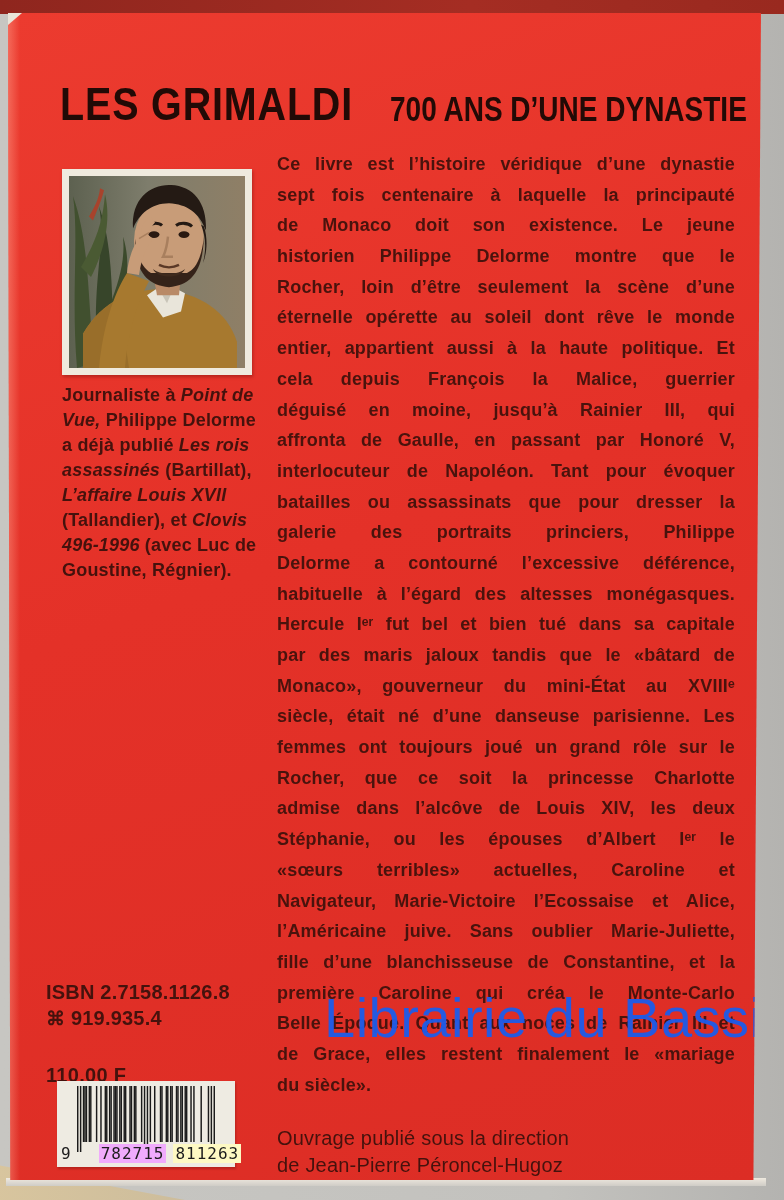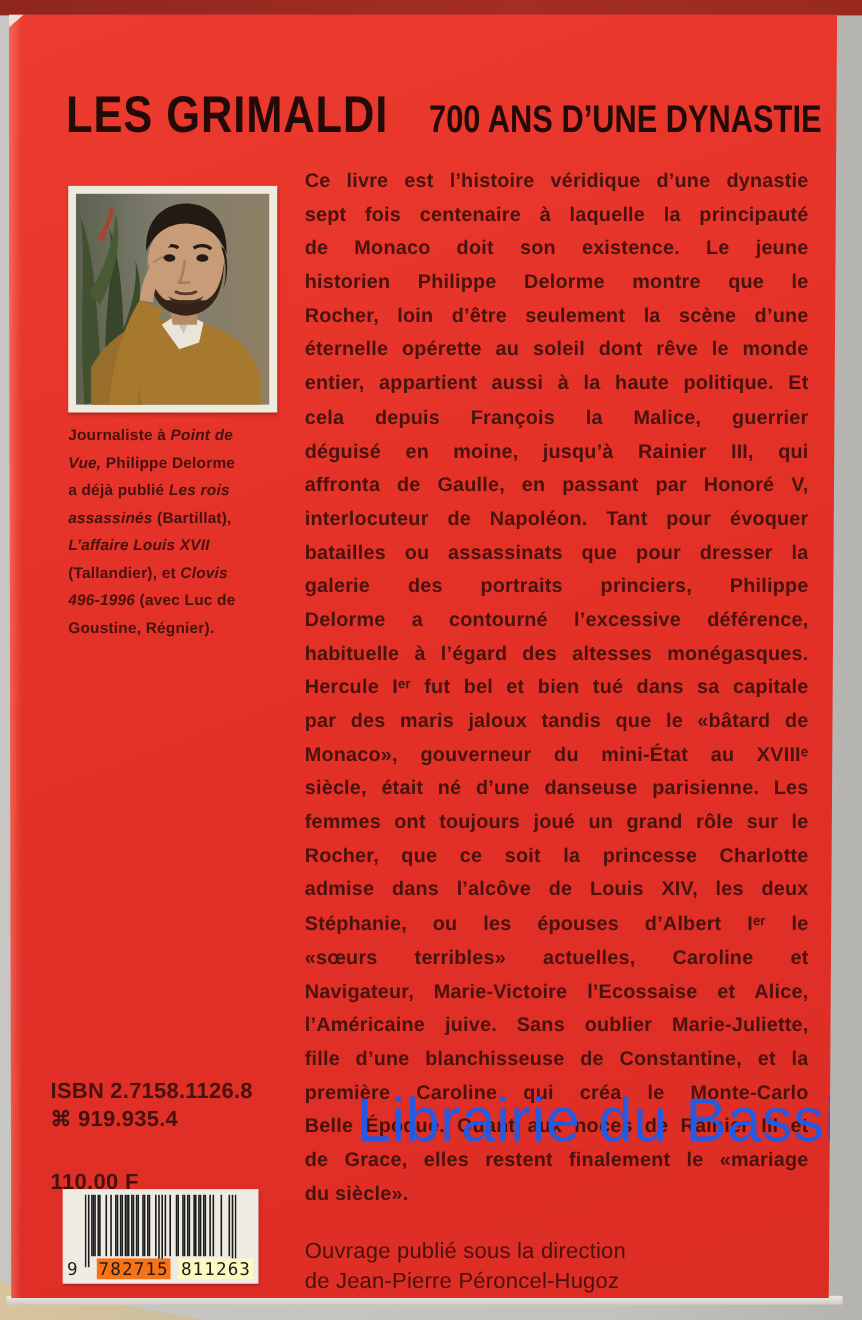--- a/index.html
+++ b/index.html
@@ -58,21 +58,21 @@
 
   .photo-frame{
     position:absolute;left:54px;top:156px;width:190px;height:206px;
     background:#efeade;box-shadow:1px 2px 3px rgba(90,10,5,.35);
     padding:7px;box-sizing:border-box;
   }
   .photo-frame svg{display:block;width:100%;height:100%;}
 
   .bio{
     position:absolute;left:54px;top:370px;width:216px;
-    font-size:14px;font-weight:700;color:#45120d;line-height:25px;
+    font-size:18px;font-weight:700;color:#45120d;line-height:25px;
     letter-spacing:.2px;
   }
   .bio .seg-i{font-style:italic;}
 
   .synopsis{
     position:absolute;left:269px;top:136px;width:458px;
     font-size:18px;font-weight:700;color:#49130d;
   }
   .syn-line{
     height:30.7px;line-height:30.7px;
@@ -94,21 +94,21 @@
     position:absolute;left:49px;top:1068px;width:178px;height:86px;
     background:#eeebe2;box-shadow:1px 2px 2px rgba(90,10,5,.3);
   }
   .barcode svg{position:absolute;left:20px;top:5px;}
   .barcode-digits{
     position:absolute;left:0;top:61px;width:178px;height:22px;
     font-family:"DejaVu Sans Mono", monospace;
     font-size:16px;color:#1c1c1c;display:flex;align-items:center;
   }
   .bd-lead{margin-left:4px;}
-  .bd-g1{margin-left:17px;letter-spacing:1px;background:#f97316;padding:0 2px;}
+  .bd-g1{margin-left:28px;letter-spacing:1px;background:#f0abfc;padding:0 2px;}
   .bd-g2{margin-left:7px;letter-spacing:1px;background:#fef9c3;padding:0 2px;}
 
   .imprint{
     position:absolute;left:269px;top:1112px;
     font-size:20px;font-weight:400;color:#45120d;line-height:27px;
     letter-spacing:.2px;
   }
 
   .watermark{
     position:absolute;left:316px;top:972px;width:440px;

